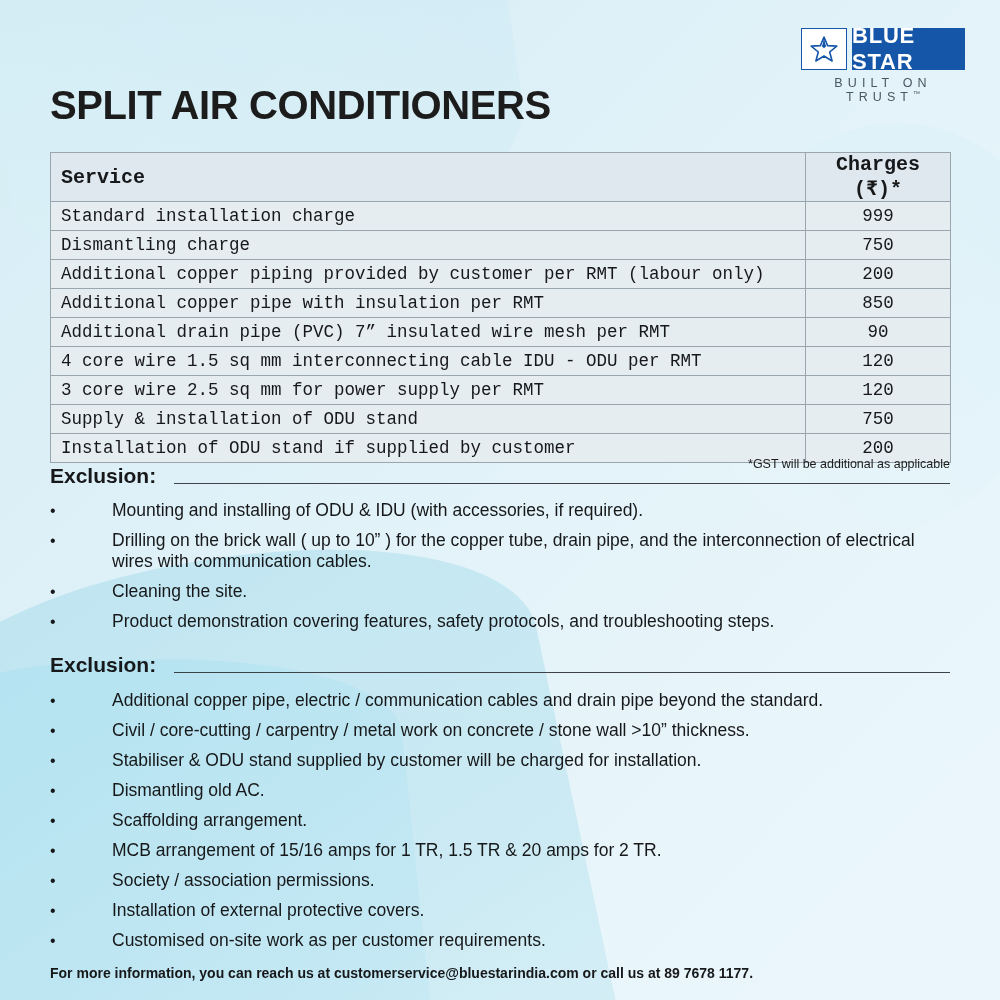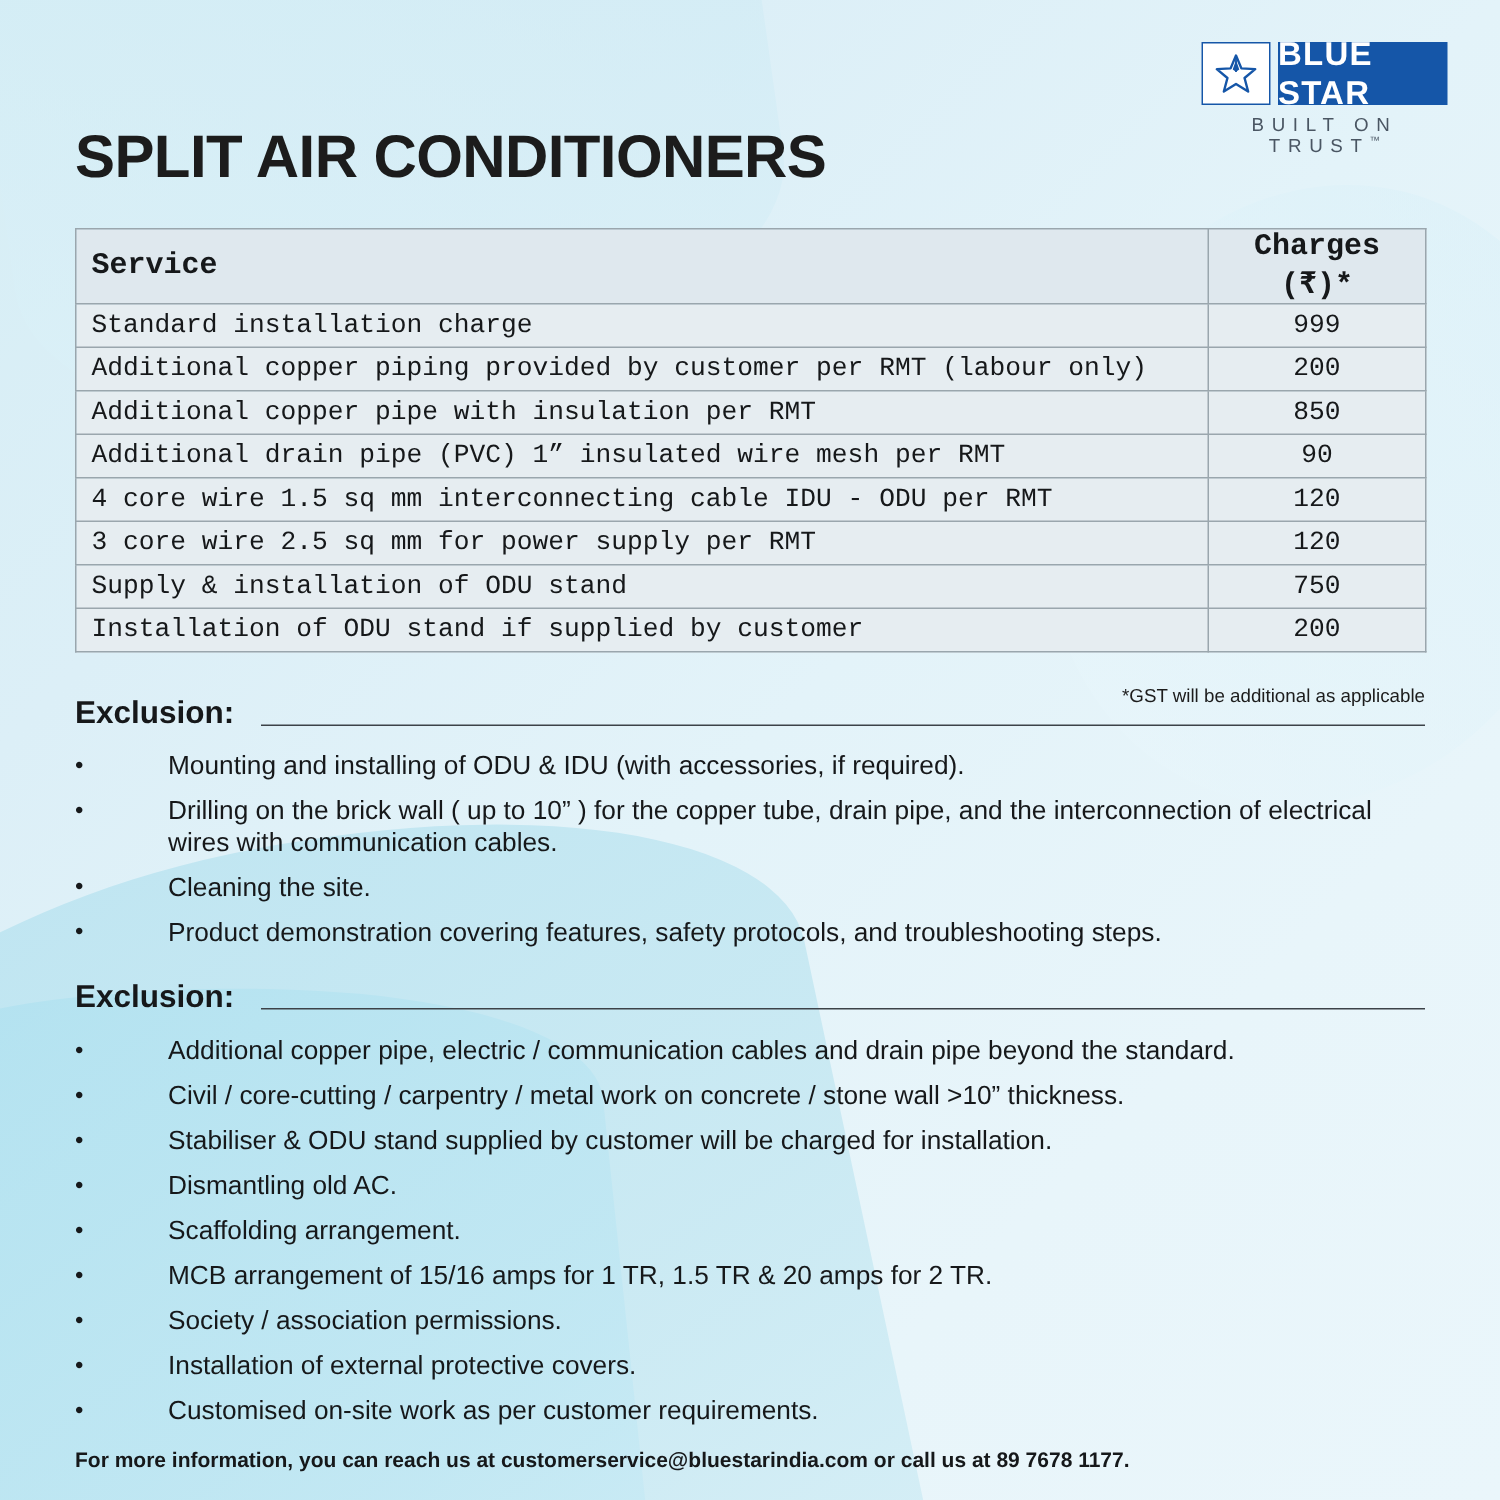--- a/index.html
+++ b/index.html
@@ -217,29 +217,33 @@
           <th class="c-service">Service</th>
           <th class="c-charge">Charges (₹)*</th>
         </tr>
       </thead>
       <tbody id="table-body">
           <tr>
             <td class="c-service">Standard installation charge</td>
             <td class="c-charge">999</td>
           </tr>
           <tr>
+            <td class="c-service">Dismantling charge</td>
+            <td class="c-charge">750</td>
+          </tr>
+          <tr>
             <td class="c-service">Additional copper piping provided by customer per RMT (labour only)</td>
             <td class="c-charge">200</td>
           </tr>
           <tr>
             <td class="c-service">Additional copper pipe with insulation per RMT</td>
             <td class="c-charge">850</td>
           </tr>
           <tr>
-            <td class="c-service">Additional drain pipe (PVC) 1” insulated wire mesh per RMT</td>
+            <td class="c-service">Additional drain pipe (PVC) 7” insulated wire mesh per RMT</td>
             <td class="c-charge">90</td>
           </tr>
           <tr>
             <td class="c-service">4 core wire 1.5 sq mm interconnecting cable IDU - ODU per RMT</td>
             <td class="c-charge">120</td>
           </tr>
           <tr>
             <td class="c-service">3 core wire 2.5 sq mm for power supply per RMT</td>
             <td class="c-charge">120</td>
           </tr>

